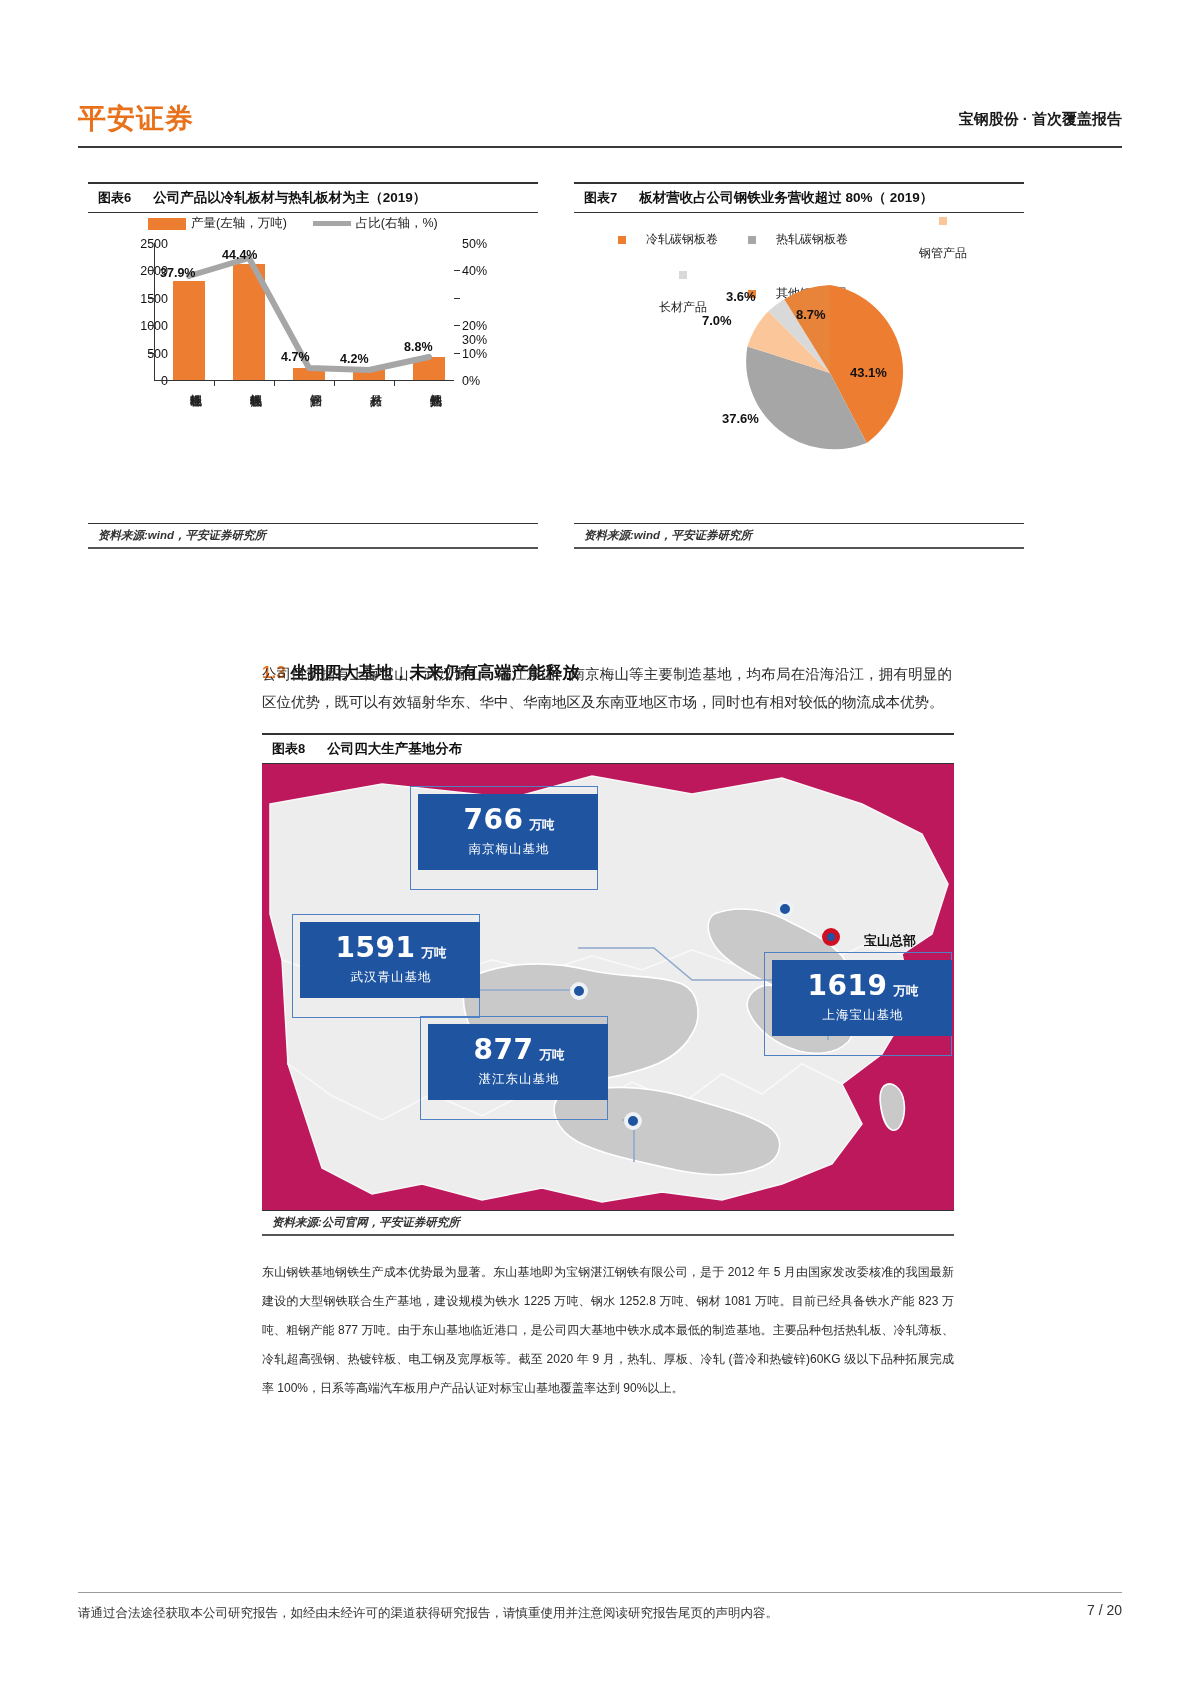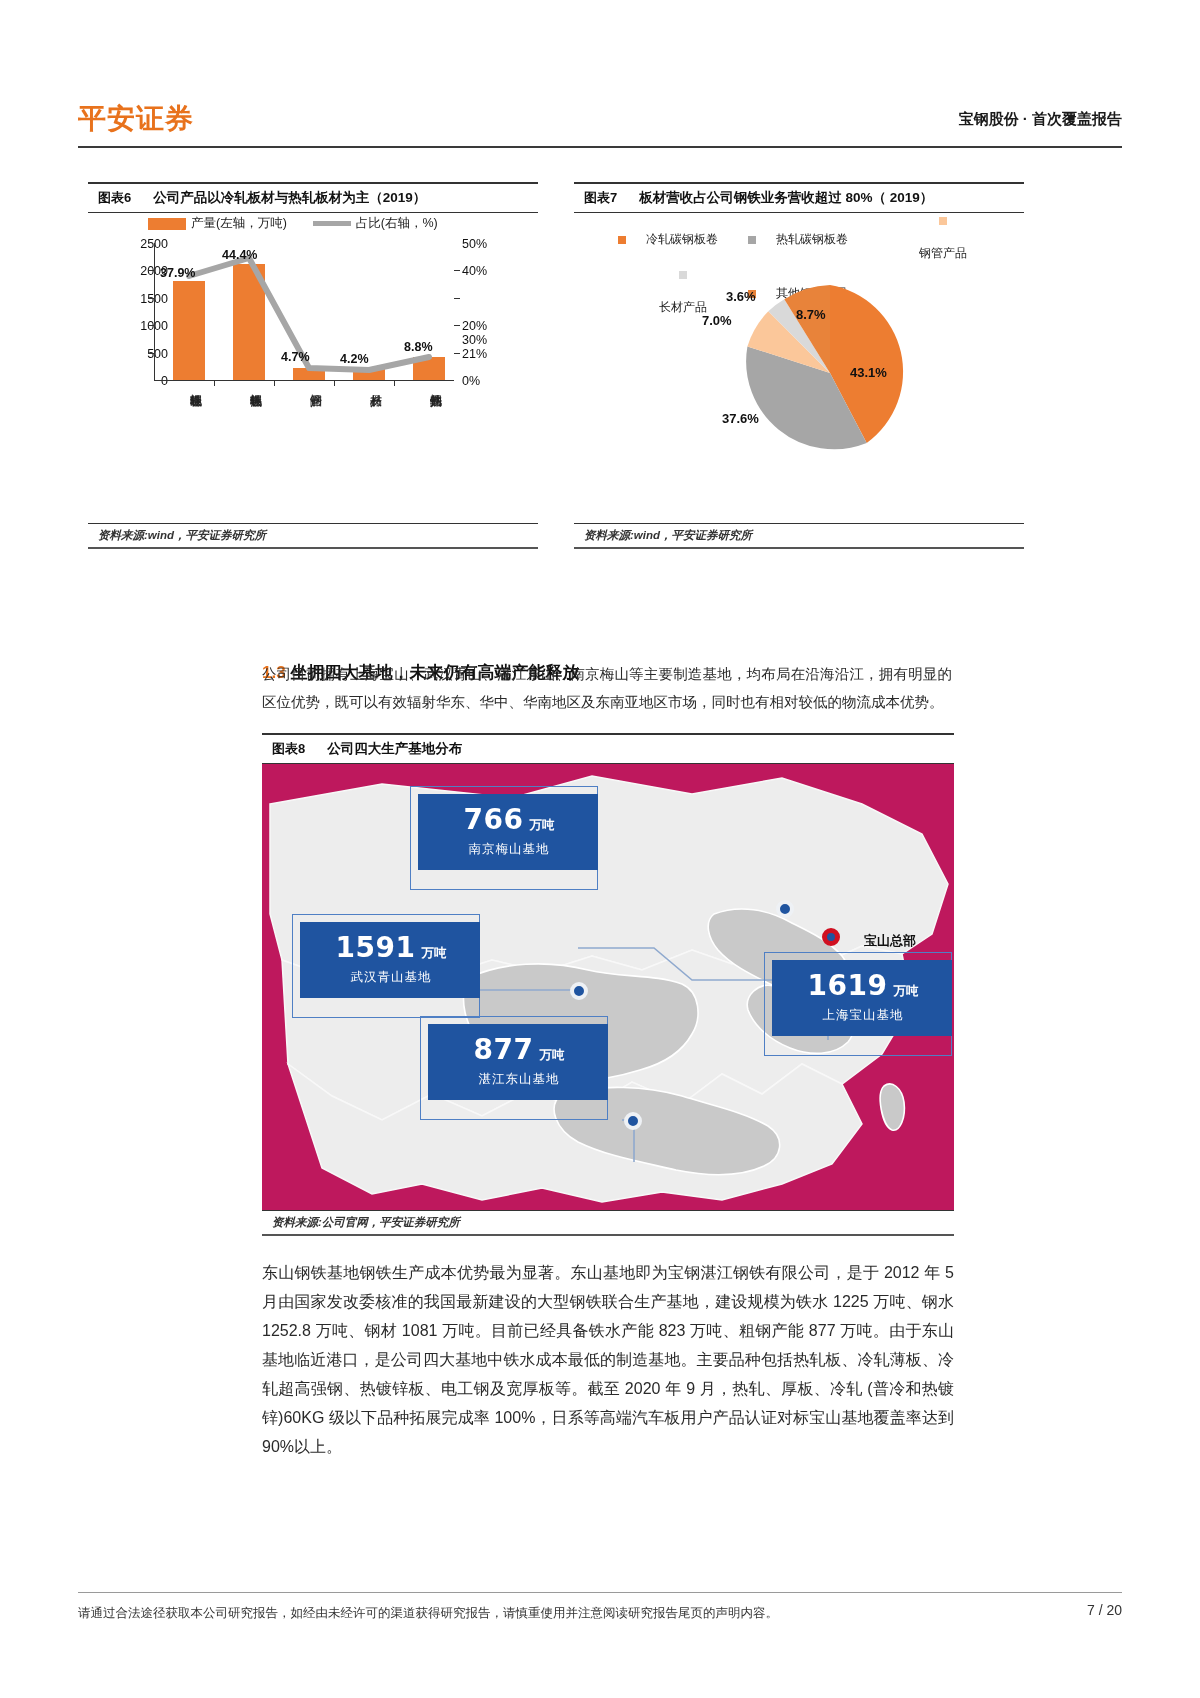--- a/index.html
+++ b/index.html
@@ -124,21 +124,21 @@
   .dot {
     position:absolute; width:18px; height:18px; border-radius:50%;
     background:#1F54A0; border:4px solid #eef1f5;
   }
   .dot.hq { background:#1F54A0; border:5px solid #D01021; width:18px; height:18px; }
   .hq-label { position:absolute; font-size:13px; font-weight:bold; color:#111; white-space:nowrap; }
 
   
   .body-p2 {
     position:absolute; left:262px; top:1258px; width:692px;
-    font-size:16px; line-height:29px; color:#2a2a2a; text-align:justify;
+    font-size:12px; line-height:29px; color:#2a2a2a; text-align:justify;
   }
 
   
   .footer-rule { position:absolute; left:78px; top:1592px; width:1044px; height:1px; background:#9a9a9a; }
   .footer-txt { position:absolute; left:78px; top:1605px; font-size:12.5px; color:#333; }
   .footer-pg { position:absolute; right:78px; top:1602px; font-size:14px; color:#333; }
 </style>
 </head>
 <body>
 
@@ -173,21 +173,21 @@
         <div class="ytick-l" style="top:51px;">2000</div>
         <div class="ytick-l" style="top:79px;">1500</div>
         <div class="ytick-l" style="top:106px;">1000</div>
         <div class="ytick-l" style="top:134px;">500</div>
         <div class="ytick-l" style="top:161px;">0</div>
 
         <div class="ytick-r" style="top:24px;">50%</div>
         <div class="ytick-r" style="top:51px;">40%</div>
         <div class="ytick-r" style="top:79px;margin-top:41px;">30%</div>
         <div class="ytick-r" style="top:106px;">20%</div>
-        <div class="ytick-r" style="top:134px;">21%</div>
+        <div class="ytick-r" style="top:134px;">10%</div>
         <div class="ytick-r" style="top:161px;">0%</div>
 
         <div class="tickmark-l" style="top:57px;"></div>
         <div class="tickmark-l" style="top:85px;"></div>
         <div class="tickmark-l" style="top:112px;"></div>
         <div class="tickmark-l" style="top:140px;"></div>
         <div class="tickmark-r" style="top:57px;"></div>
         <div class="tickmark-r" style="top:85px;"></div>
         <div class="tickmark-r" style="top:112px;"></div>
         <div class="tickmark-r" style="top:140px;"></div>

